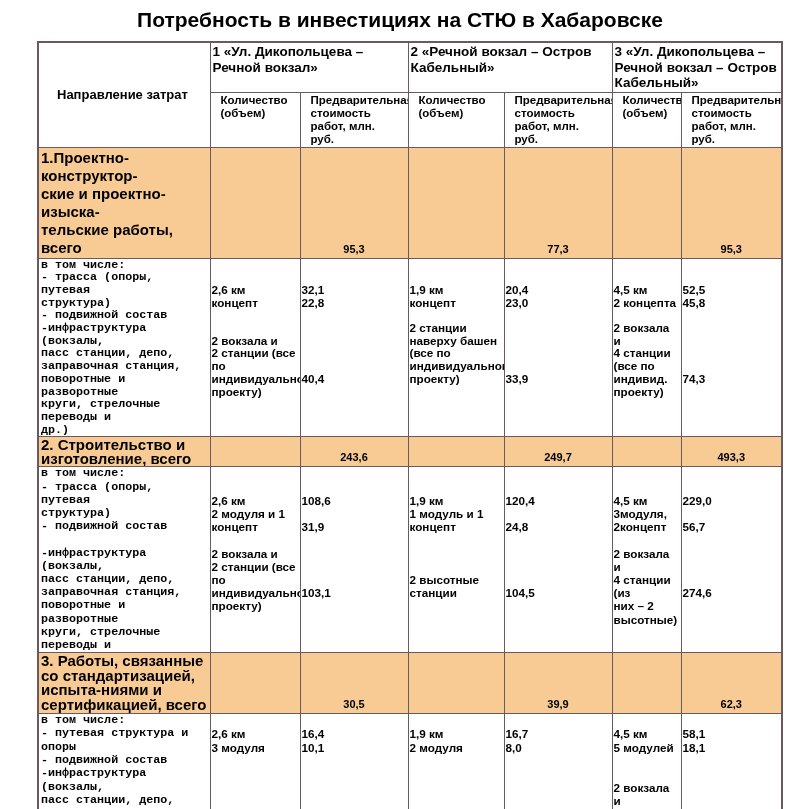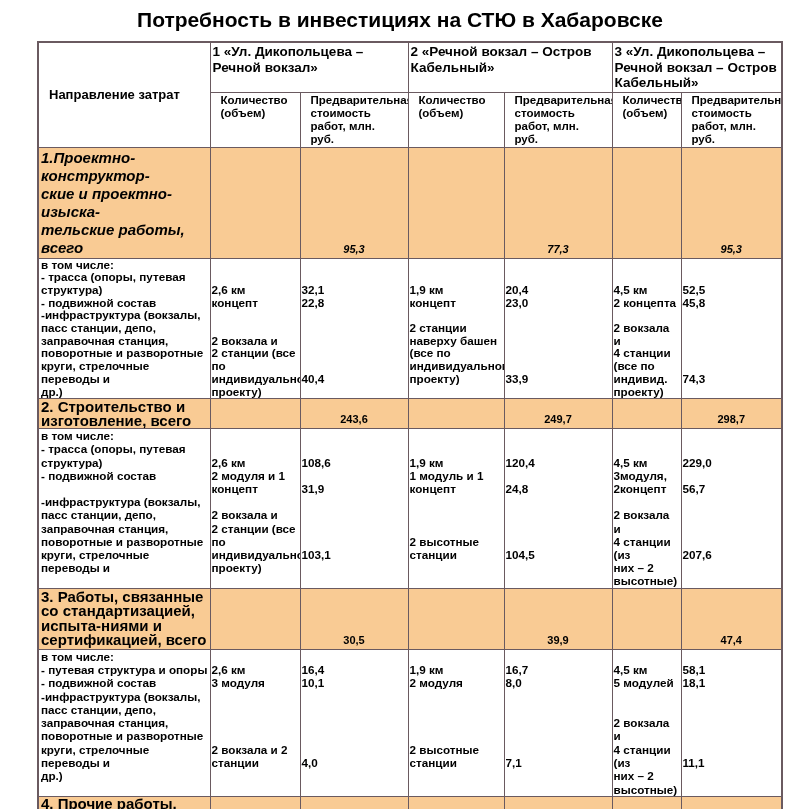--- a/index.html
+++ b/index.html
@@ -33,43 +33,43 @@
     padding:0 1px;
     vertical-align:top;
     overflow:hidden;
     font-weight:bold;
   }
   .pre{white-space:pre-line;}
   
   tr.h-routes{height:48px;}
   tr.h-sub{height:40px;}
   th{text-align:left;}
-  .corner{vertical-align:middle;font-size:13px;line-height:14px;padding-left:10px;}
+  .corner{vertical-align:middle;font-size:13px;line-height:14px;padding-left:18px;}
   .group{font-size:13.5px;line-height:15.5px;padding:1px 2px;}
   .subh{font-size:11.5px;line-height:13px;padding:1px 10px;}
   
   tr.sec td{background:var(--sec-bg);}
   .stitle{font-size:15px;text-align:left;padding:1px 2px;}
-  tr.r1{height:55px;font-style:italic;} tr.r1 .stitle{line-height:18px;}
+  tr.r1{height:55px;} tr.r1 .stitle{line-height:18px;}
   tr.r2{height:27px;} tr.r2 .stitle{line-height:13.5px;}
   tr.r3{height:58px;} tr.r3 .stitle{line-height:14.5px;}
   tr.r4{height:15px;} tr.r4 .stitle{line-height:14px;padding-top:0;}
   .sval{
     vertical-align:bottom;
     text-align:center;
     font-size:11px;
     line-height:16px;
     padding-bottom:1px;
   }
   
   tr.det td{font-size:11.7px;}
   tr.d1{height:127px;} tr.d1 td{line-height:12.7px;}
   tr.d2{height:132px;} tr.d2 td{line-height:13.2px;}
   tr.d3{height:120px;} tr.d3 td{line-height:13.3px;}
-  .lbl{text-align:left;padding-left:2px;}
+  .lbl{text-align:left;padding-left:2px;font-family:Liberation Mono, monospace;}
   .num{text-align:left;}
 </style>
 </head>
 <body>
 
 <div class="title">Потребность в инвестициях на СТЮ в Хабаровске</div>
 
 <table>
   <colgroup>
     <col style="width:172px">
@@ -183,21 +183,21 @@
   </tr>
 
   <tr class="sec r2">
     <td class="stitle pre">2. Строительство и
 изготовление, всего</td>
     <td></td>
     <td class="sval">243,6</td>
     <td></td>
     <td class="sval">249,7</td>
     <td></td>
-    <td class="sval">298,7</td>
+    <td class="sval">493,3</td>
   </tr>
   <tr class="det d2">
     <td class="lbl pre">в том числе:
 - трасса (опоры, путевая
 структура)
 - подвижной состав
 
 -инфраструктура (вокзалы,
 пасс  станции, депо,
 заправочная станция,
@@ -255,34 +255,34 @@
 высотные)</td>
     <td class="num pre">
 
 229,0
 
 56,7
 
 
 
 
-207,6</td>
+274,6</td>
   </tr>
 
   <tr class="sec r3">
     <td class="stitle pre">3. Работы, связанные
 со стандартизацией,
 испыта-ниями и
 сертификацией, всего</td>
     <td></td>
     <td class="sval">30,5</td>
     <td></td>
     <td class="sval">39,9</td>
     <td></td>
-    <td class="sval">47,4</td>
+    <td class="sval">62,3</td>
   </tr>
   <tr class="det d3">
     <td class="lbl pre">в том числе:
 - путевая структура и опоры
 - подвижной состав
 -инфраструктура (вокзалы,
 пасс  станции, депо,
 заправочная станция,
 поворотные и разворотные
 круги, стрелочные переводы и

